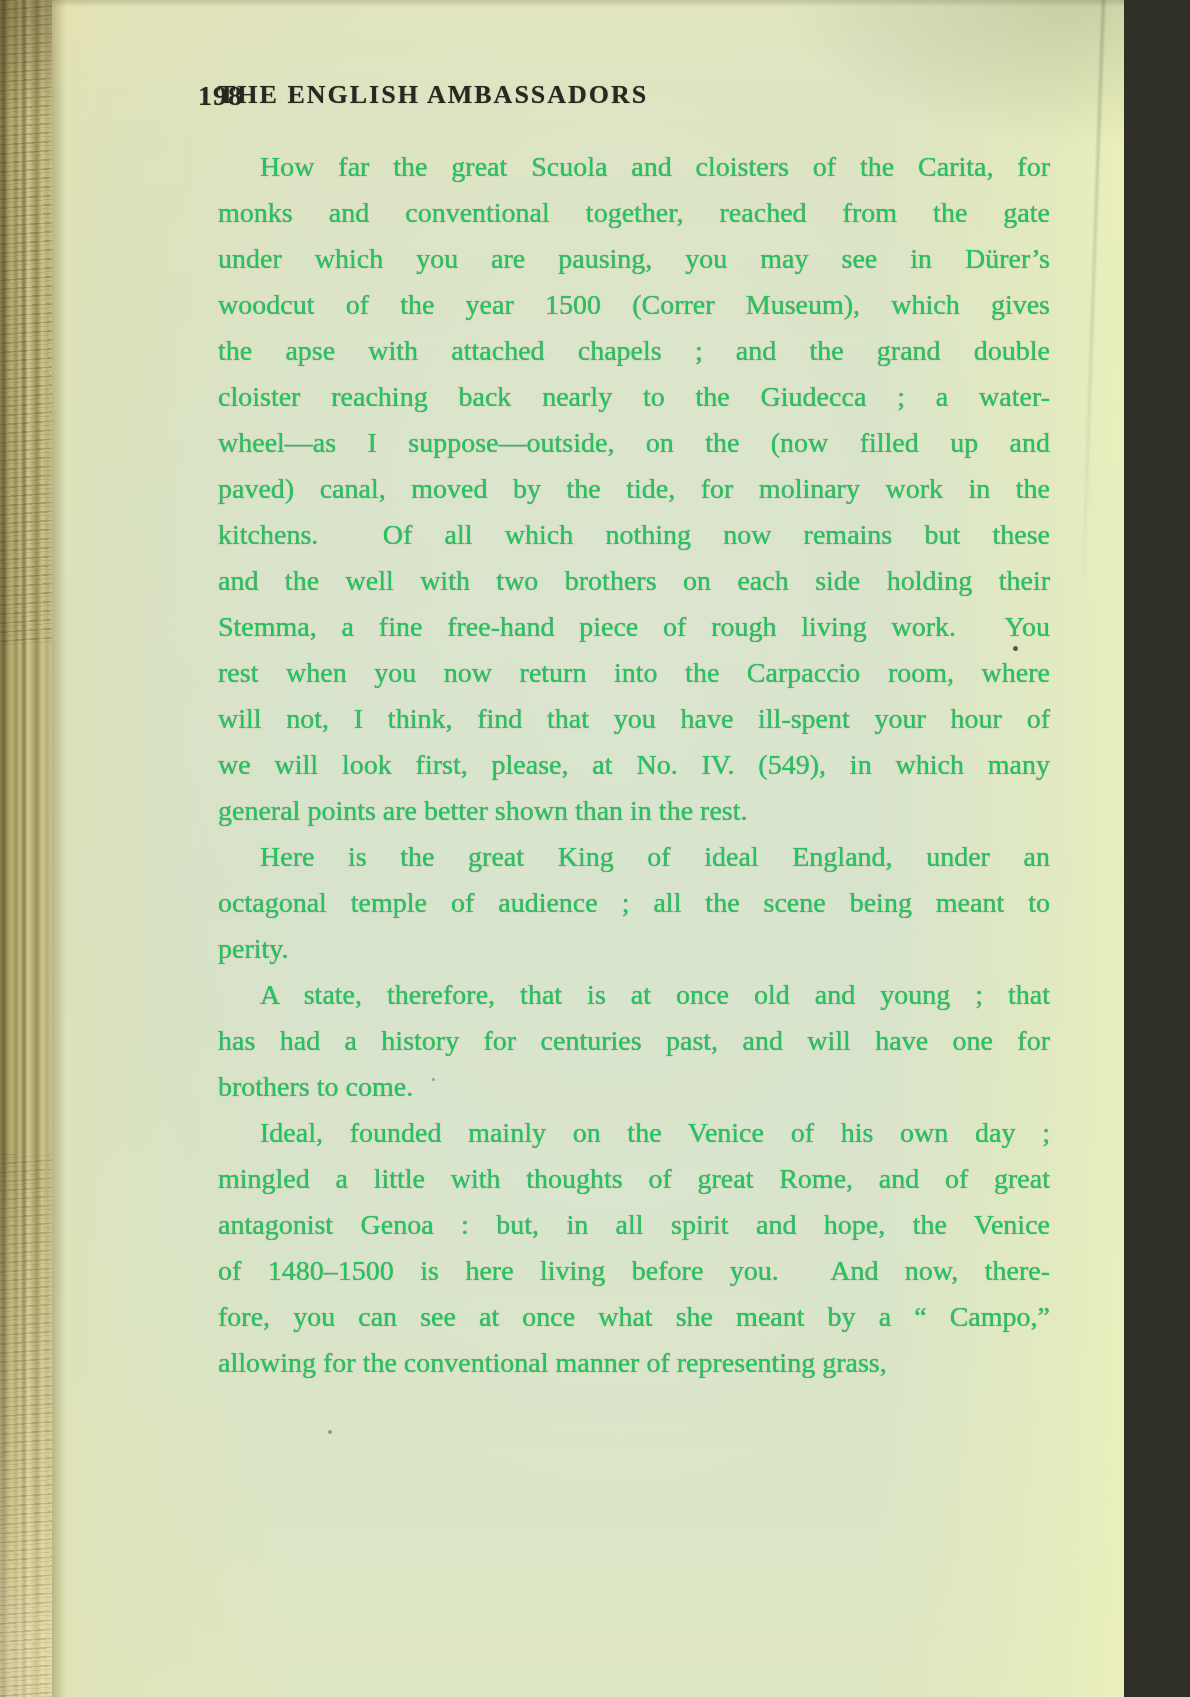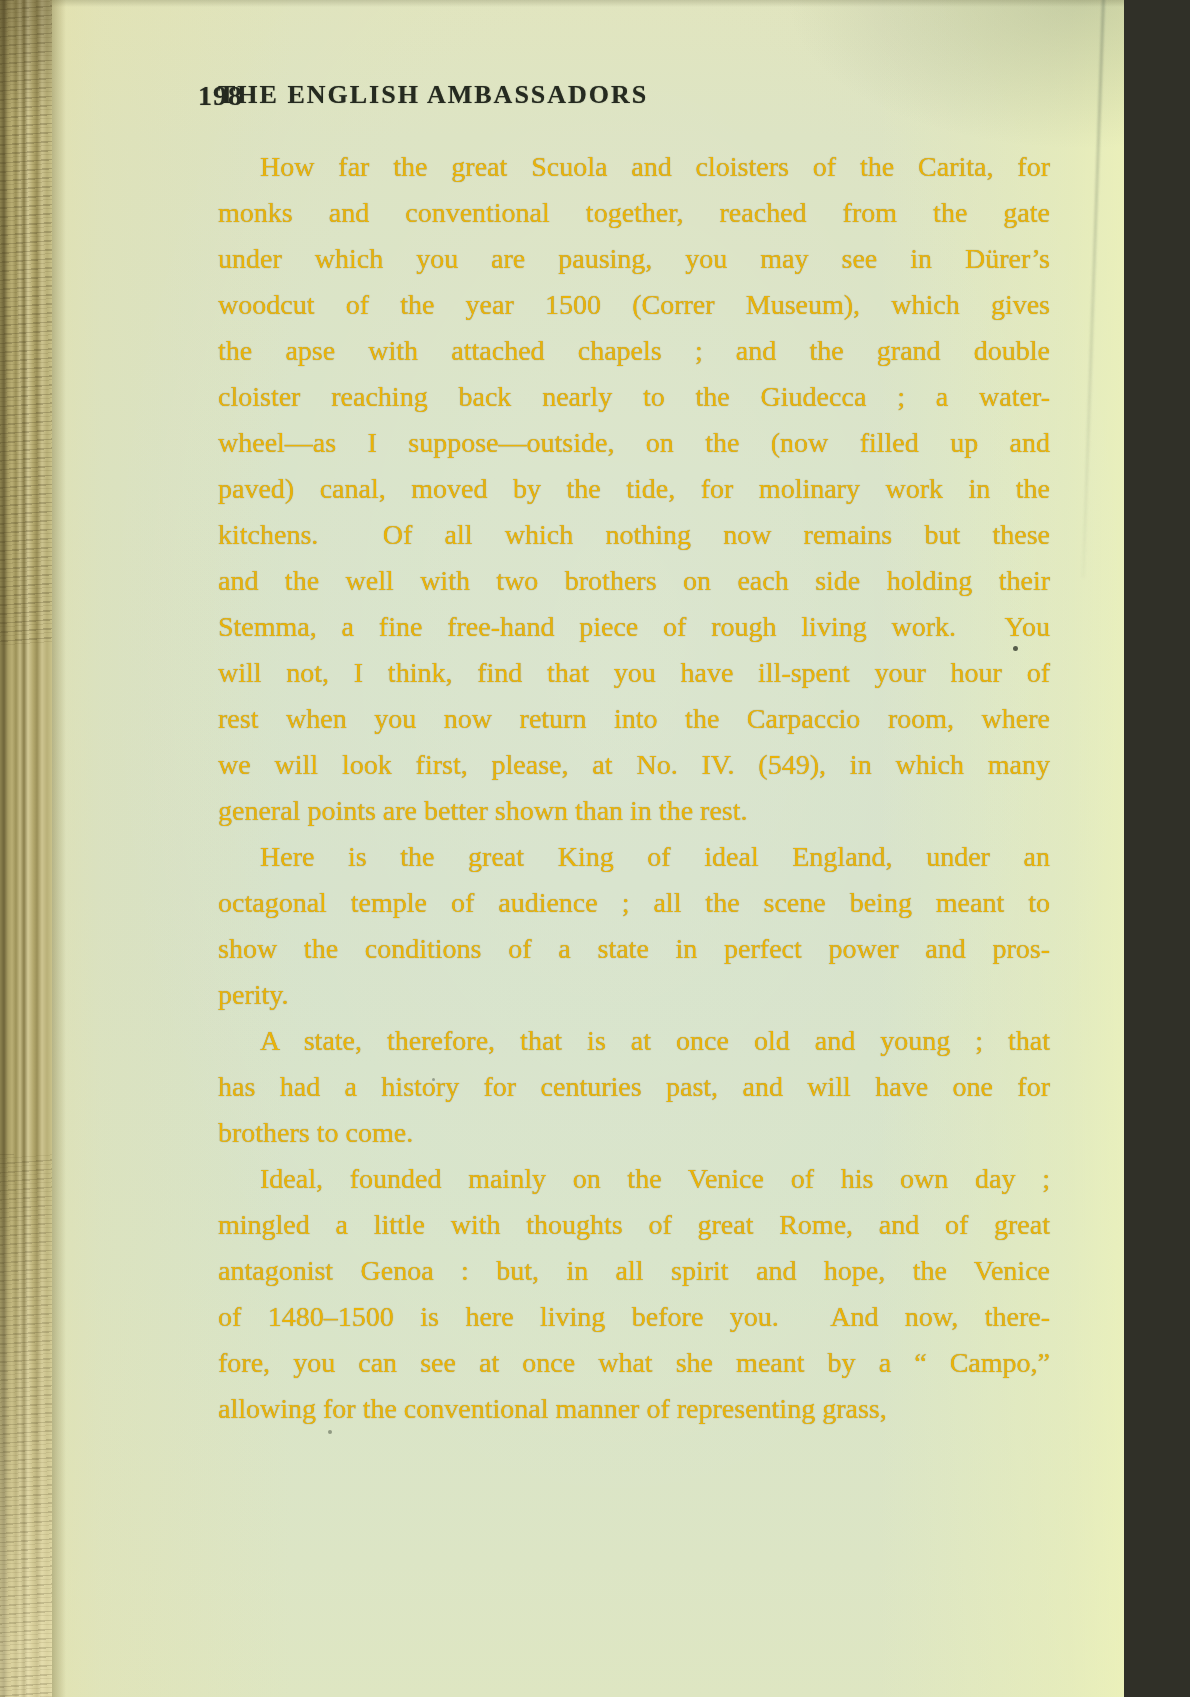--- a/index.html
+++ b/index.html
@@ -71,21 +71,21 @@
     font-size:28px;letter-spacing:1px;font-weight:600;
     text-shadow:0 0 1px rgba(37,42,32,0.55);
   }
   .rh{
     font-size:26px;font-weight:700;letter-spacing:2px;
     text-shadow:0 0 1px rgba(37,42,32,0.55);
   }
   
   .text{
     position:absolute;left:218px;top:144px;width:832px;
-    font-size:28px;line-height:46px;color:#eab308;
+    font-size:28px;line-height:46px;color:#22c55e;
     text-shadow:0 0 1px rgba(38,43,34,0.55);
     filter:blur(0.25px);
   }
   .line{text-align:justify;text-align-last:justify;white-space:normal;}
   .line.in{text-indent:42px;}
   .line.end{text-align-last:left;}
   
   .speck{position:absolute;border-radius:50%;background:rgba(40,45,35,0.75);}
   .speck.s1{left:1013px;top:646px;width:5px;height:5px;}
   .speck.s2{left:328px;top:1430px;width:4px;height:4px;opacity:.55;}
@@ -117,29 +117,28 @@
       <div class="line">monks and conventional together, reached from the gate</div>
       <div class="line">under which you are pausing, you may see in Dürer’s</div>
       <div class="line">woodcut of the year 1500 (Correr Museum), which gives</div>
       <div class="line">the apse with attached chapels ; and the grand double</div>
       <div class="line">cloister reaching back nearly to the Giudecca ; a water-</div>
       <div class="line">wheel—as I suppose—outside, on the (now filled up and</div>
       <div class="line">paved) canal, moved by the tide, for molinary work in the</div>
       <div class="line">kitchens.&nbsp; Of all which nothing now remains but these</div>
       <div class="line">and the well with two brothers on each side holding their</div>
       <div class="line">Stemma, a fine free-hand piece of rough living work.&nbsp; You</div>
+      <div class="line">rest when you now return into the Carpaccio room, where</div>
       <div class="line">will not, I think, find that you have ill-spent your hour of</div>
-      <div class="line">rest when you now return into the Carpaccio room, where</div>
       <div class="line">we will look first, please, at No. IV. (549), in which many</div>
       <div class="line end">general points are better shown than in the rest.</div>
     </div>
     <div class="para">
       <div class="line in">Here is the great King of ideal England, under an</div>
       <div class="line">octagonal temple of audience ; all the scene being meant to</div>
-      <div class="line">show the conditions of a state in perfect power and pros-</div>
       <div class="line end">perity.</div>
     </div>
     <div class="para">
       <div class="line in">A state, therefore, that is at once old and young ; that</div>
       <div class="line">has had a history for centuries past, and will have one for</div>
       <div class="line end">brothers to come.</div>
     </div>
     <div class="para">
       <div class="line in">Ideal, founded mainly on the Venice of his own day ;</div>
       <div class="line">mingled a little with thoughts of great Rome, and of great</div>

